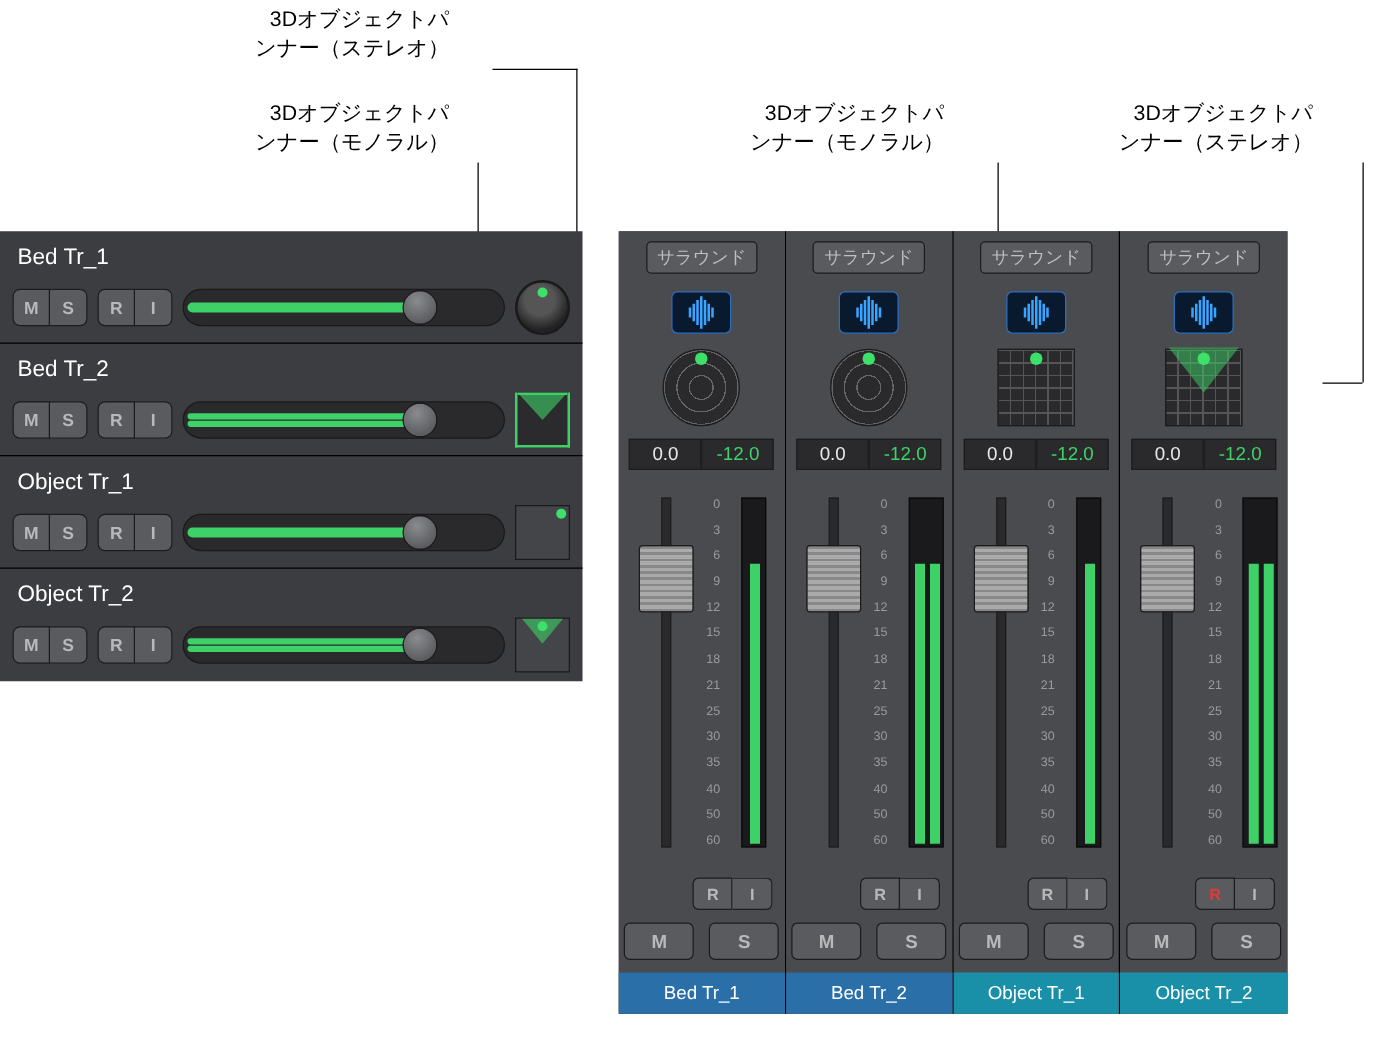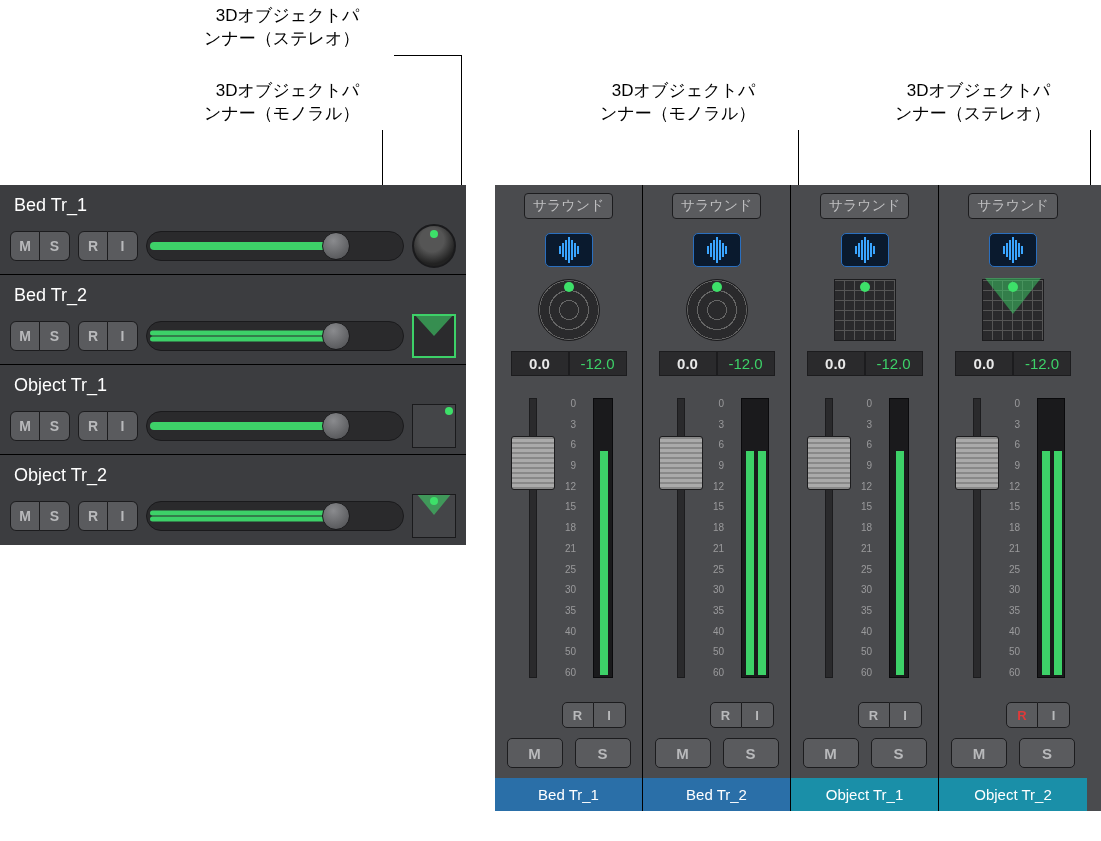--- a/index.html
+++ b/index.html
@@ -190,21 +190,21 @@
   background:#3de069;
   top:2px;left:50%;
   transform:translateX(-50%);
 }
 
 
 .mixer-panel {
   position: absolute;
   left: 495px;
   top: 185px;
-  width: 607px;
+  width: 535px;
   background: #4a4b4e;
   display: flex;
 }
 .channel {
   width: 148px;
   border-right: 1px solid #000;
   display: flex;
   flex-direction: column;
   align-items: center;
   background: #4a4b4e;
@@ -291,21 +291,21 @@
   gap: 0;
 }
 .db-box {
   width: 58px;
   padding: 3px 0;
   text-align: center;
   font-size: 15px;
   background: #2a2a2c;
   border: 1px solid #1c1c1e;
 }
-.db-box.white { color: #e8e8e8; font-weight: bold; }
+.db-box.white { color: #e8e8e8; }
 .db-box.green { color: #3dd168; }
 
 .fader-area {
   margin-top: 22px;
   width: 100%;
   height: 300px;
   position: relative;
   display: flex;
   justify-content: center;
 }

